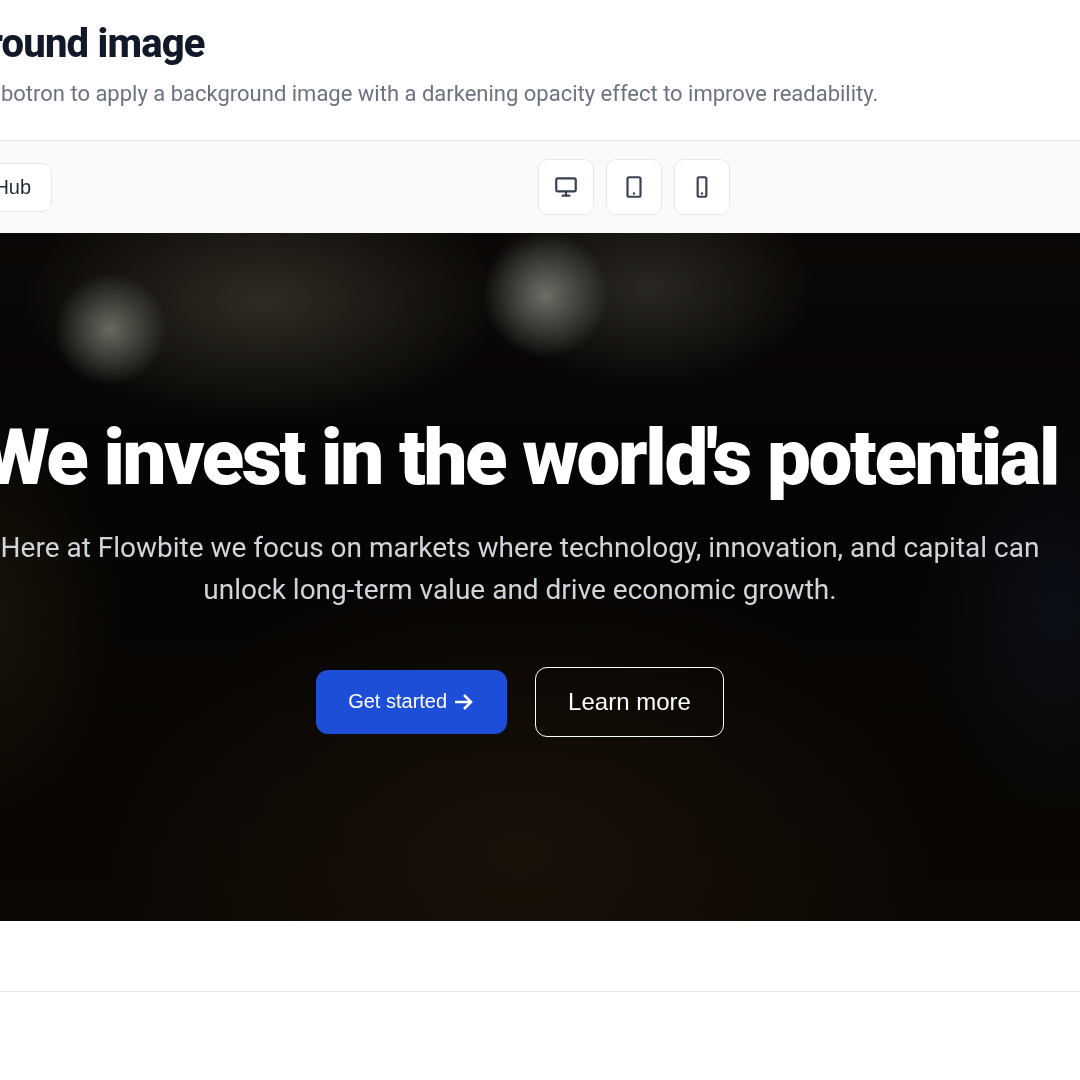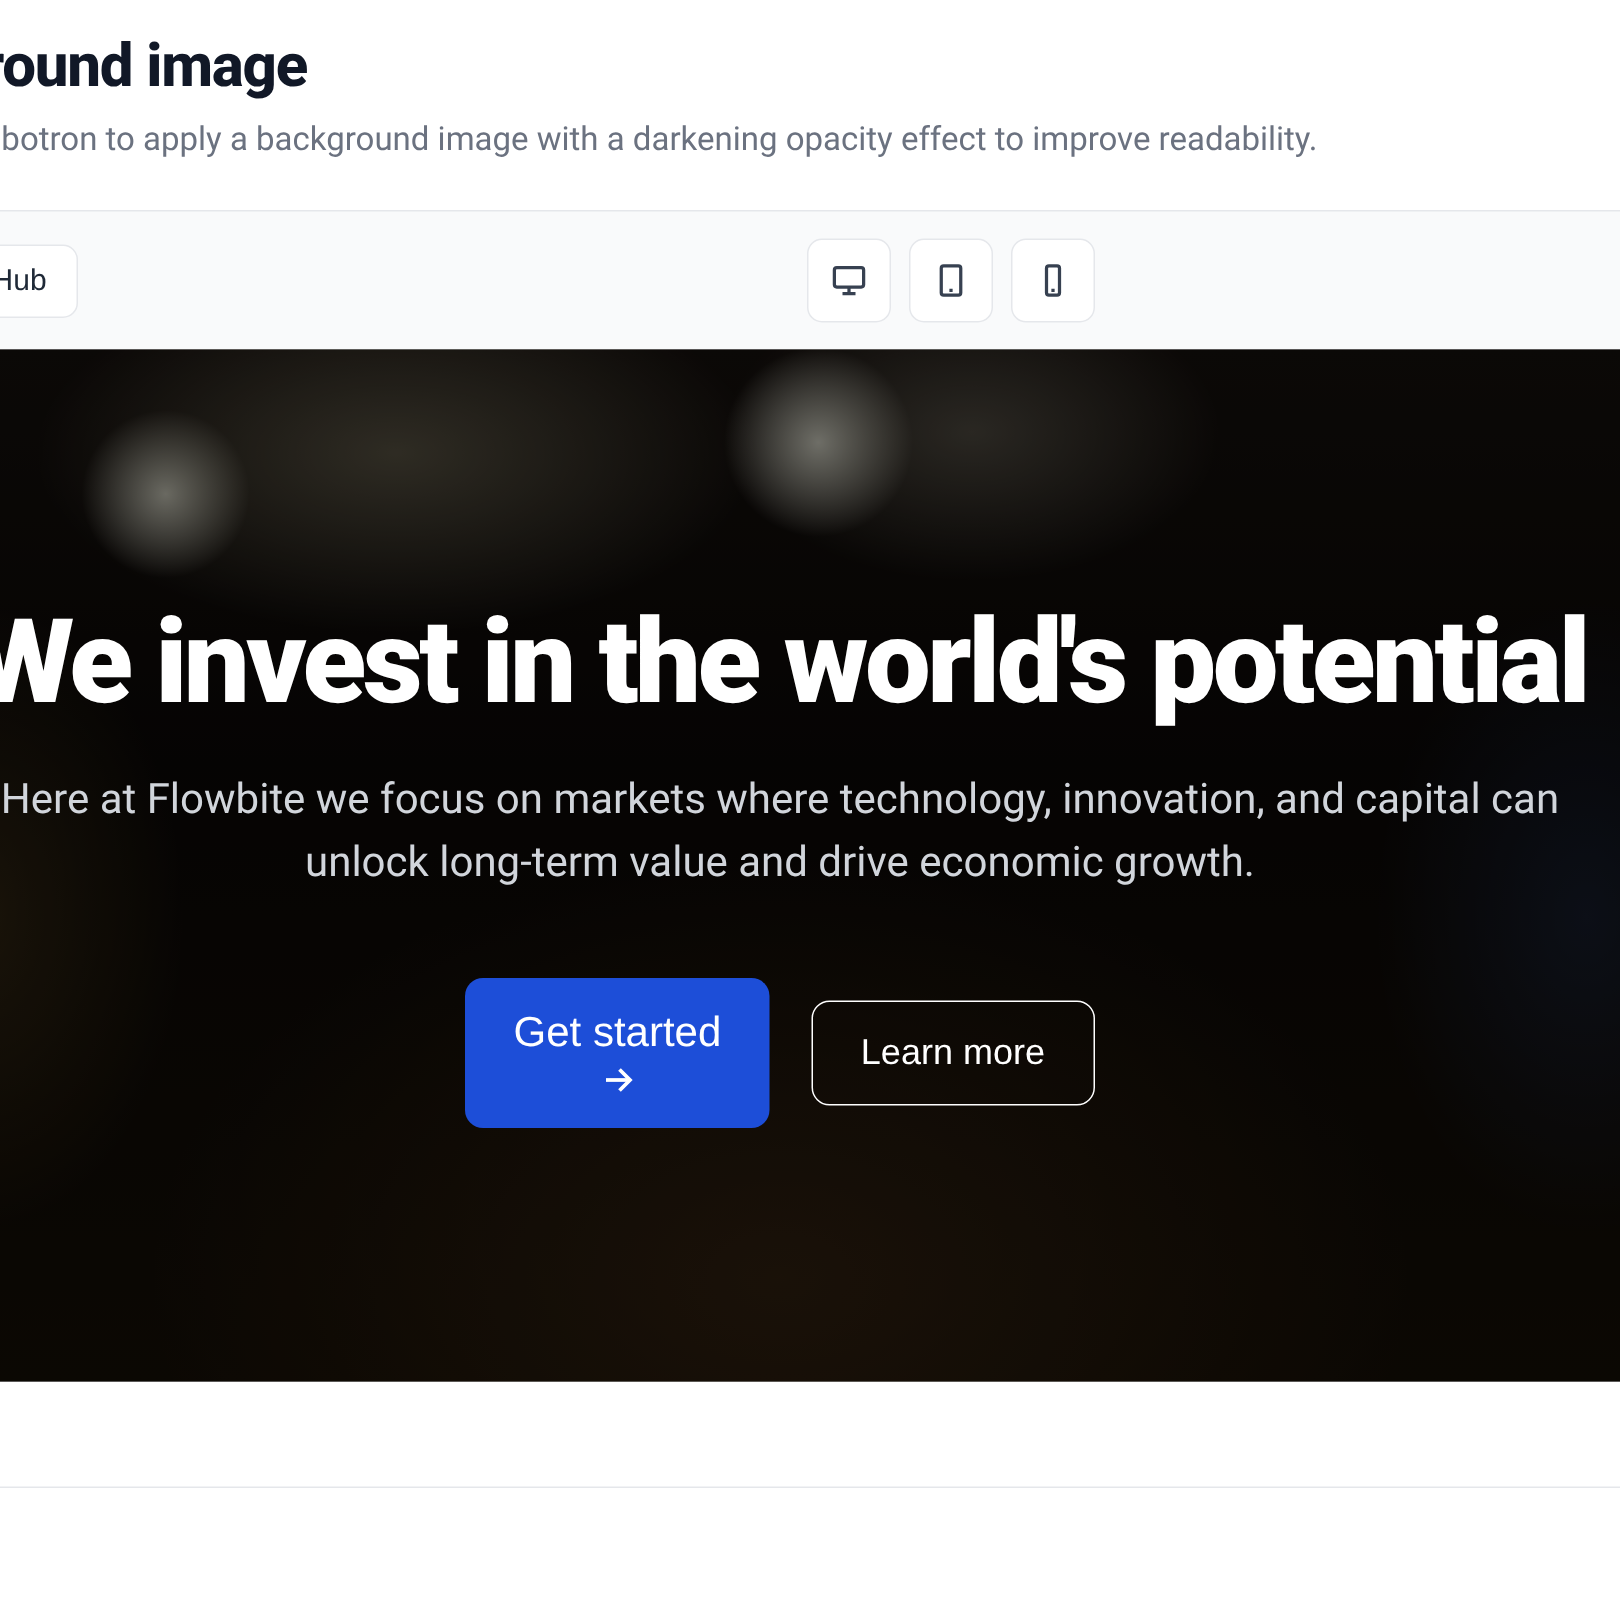--- a/index.html
+++ b/index.html
@@ -134,27 +134,26 @@
       gap: 28px;
       justify-content: center;
       align-items: center;
     }
     .btn-primary {
       display: inline-flex;
       align-items: center;
       gap: 4px;
       background: #1d4ed8;
       color: #ffffff;
-      font-size: 28px;
+      font-size: 20px;
       font-weight: 500;
       padding: 20px 32px;
       border-radius: 12px;
       border: none;
       cursor: pointer;
-      flex-direction: column;
     }
     .btn-primary svg {
       width: 24px;
       height: 24px;
       stroke: #ffffff;
       stroke-width: 2.5;
       fill: none;
     }
     .btn-secondary {
       display: inline-flex;

